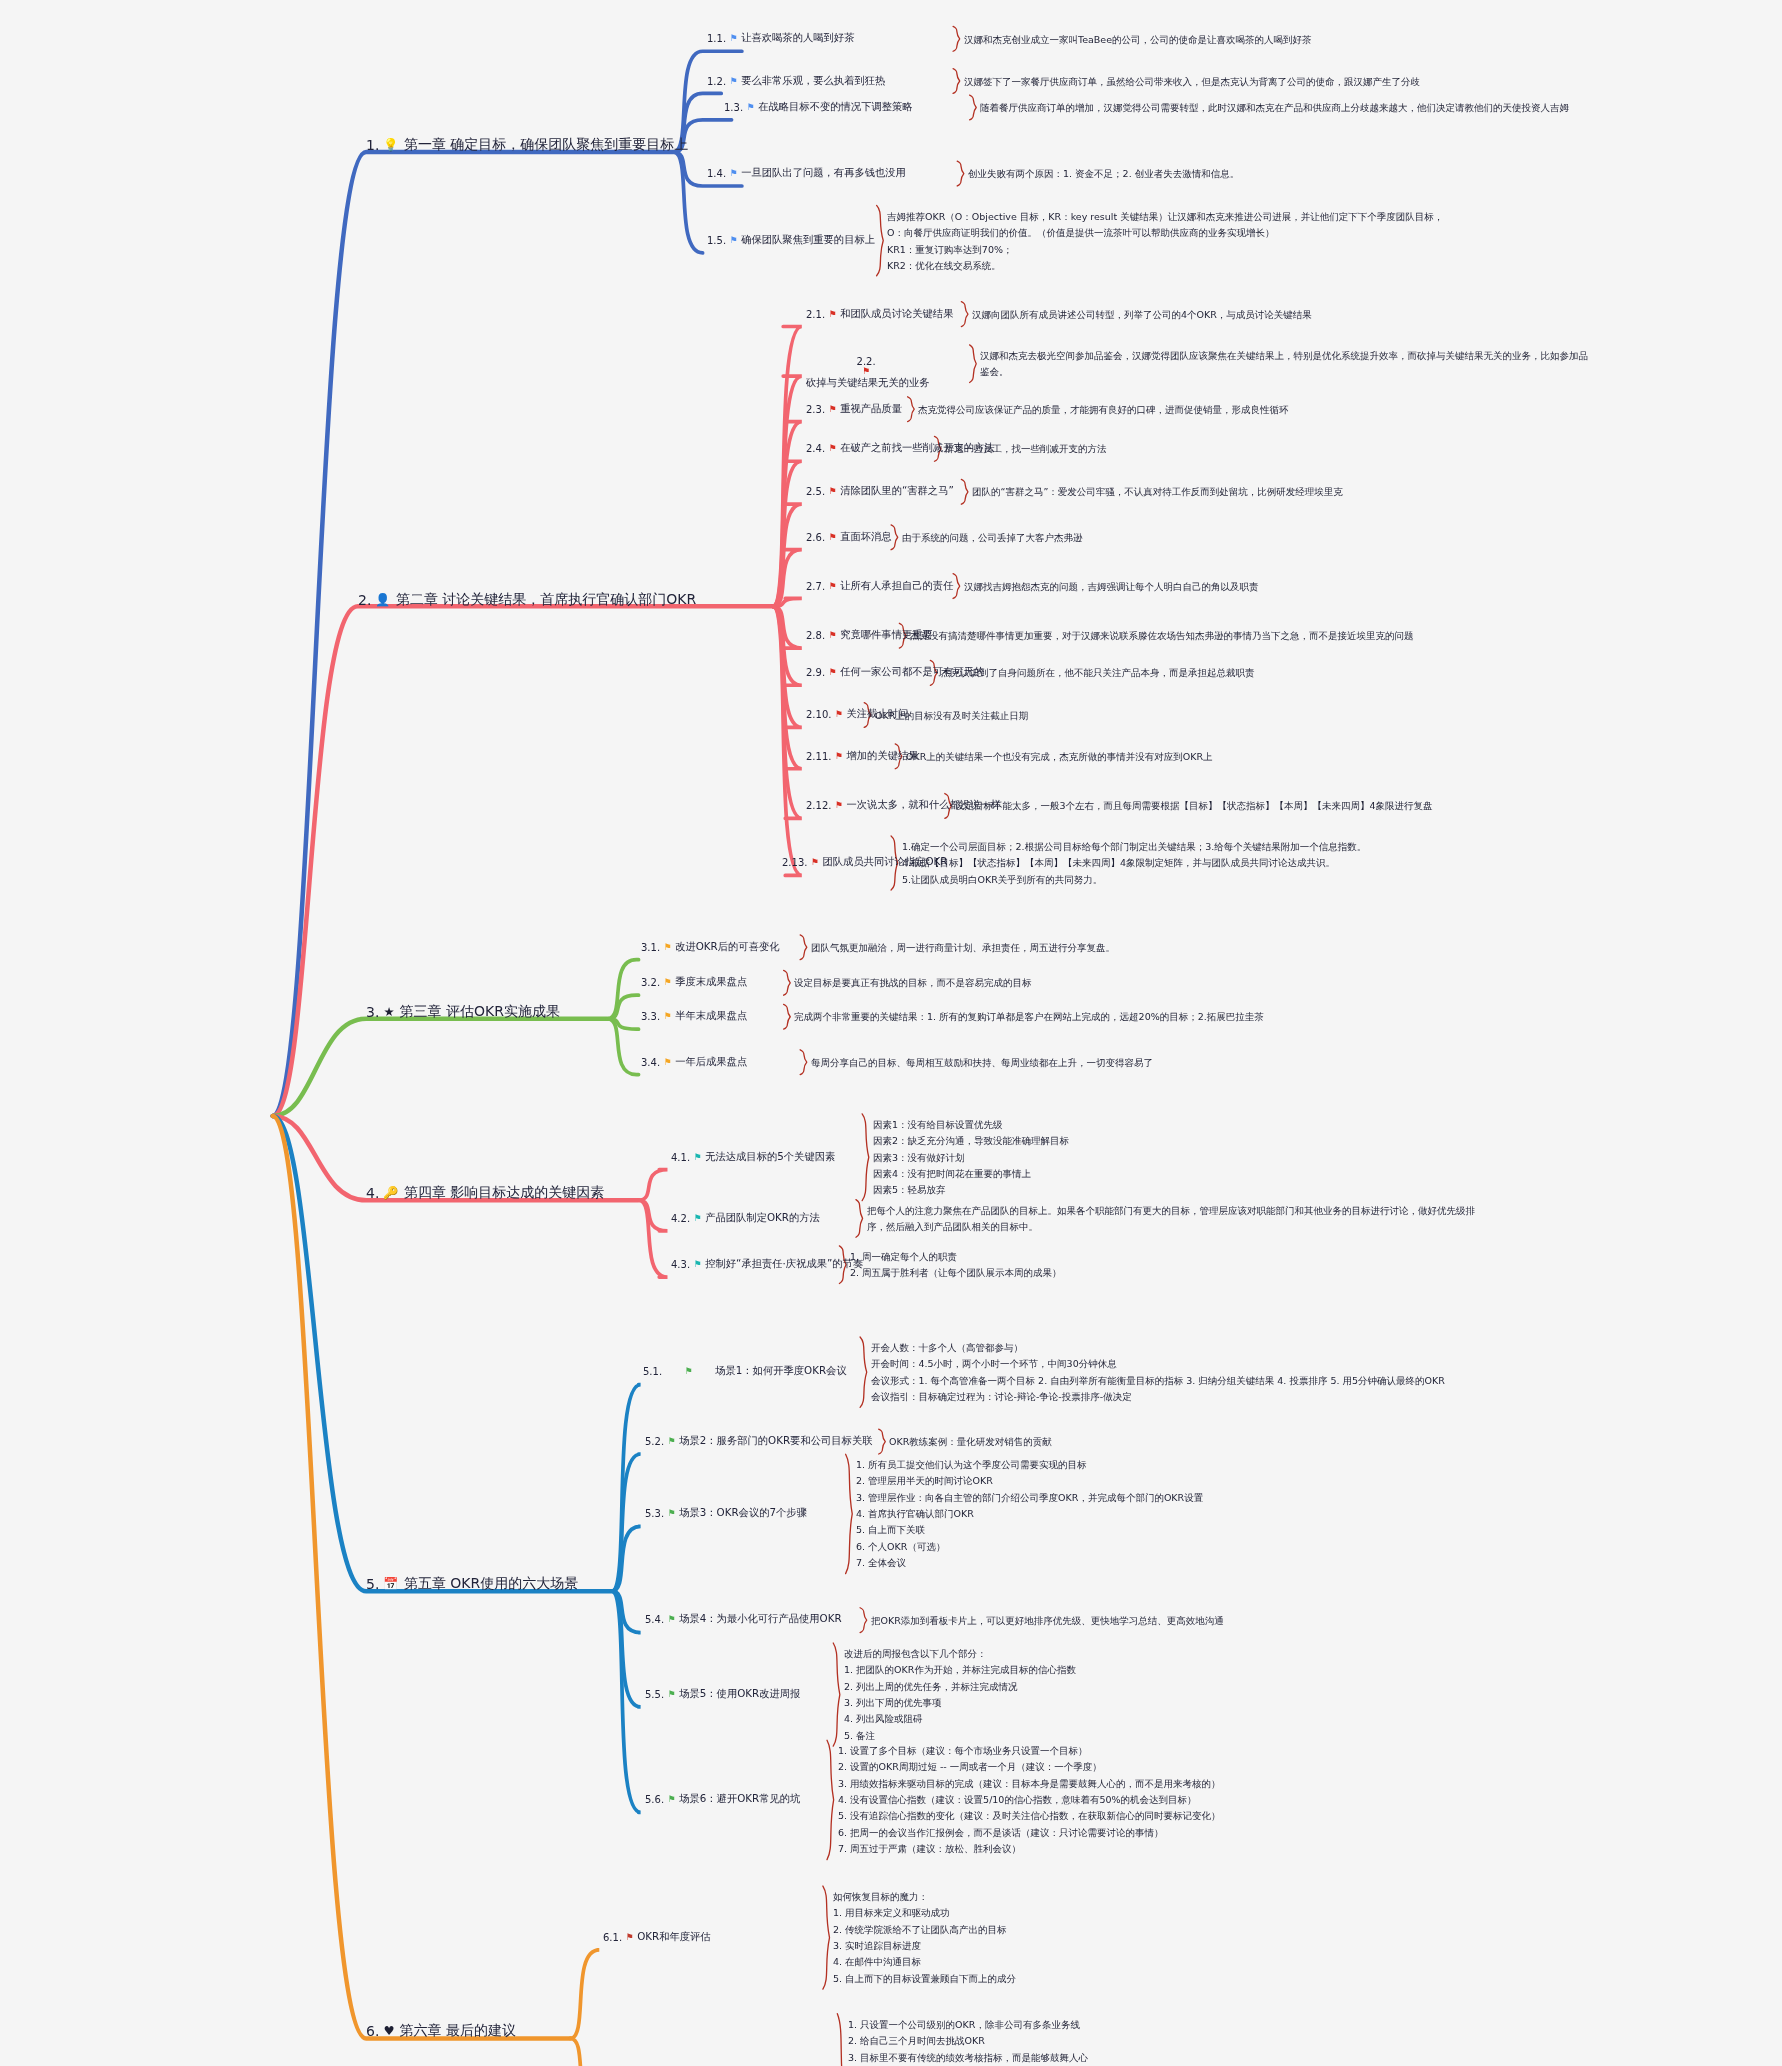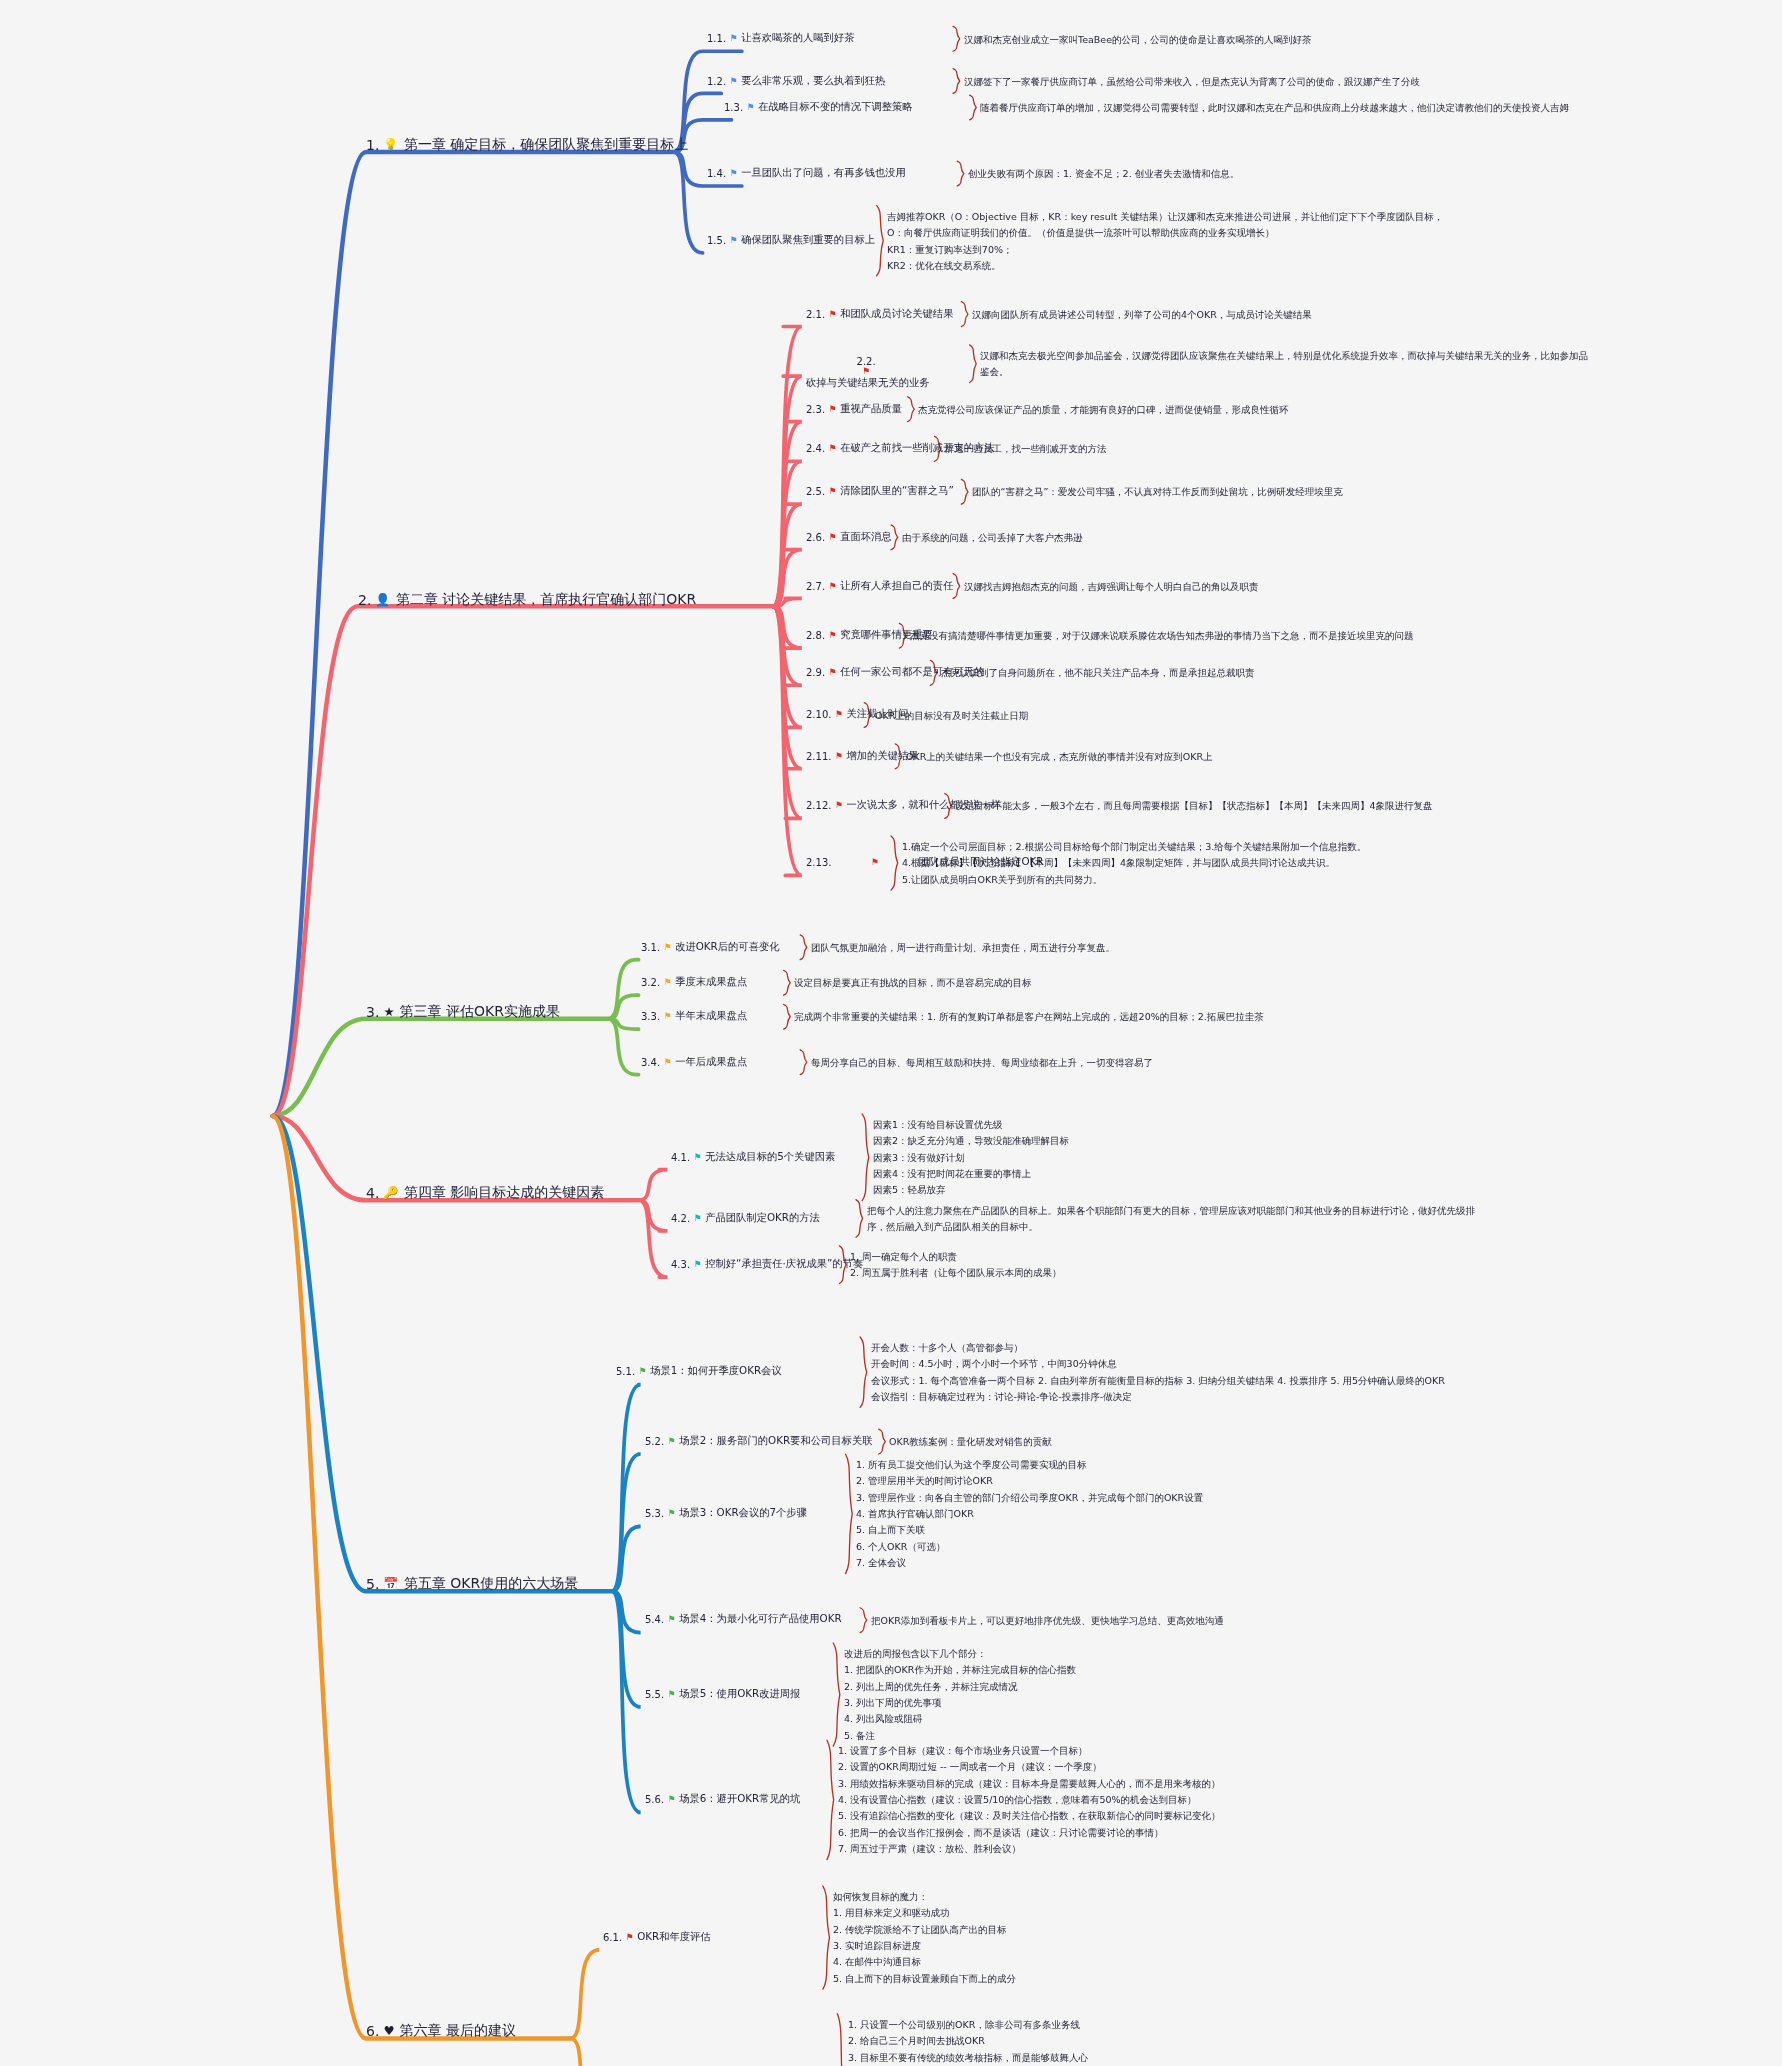--- a/index.html
+++ b/index.html
@@ -378,21 +378,21 @@
         <span class="flag f-red">⚑</span>
         <span class="txt">增加的关键结果</span>
       </div>
       <div class="note" style="left: 906px; top: 749px;">OKR上的关键结果一个也没有完成，杰克所做的事情并没有对应到OKR上</div>
       <div class="topic" style="left: 806px; top: 798px;">
         <span class="num">2.12.</span>
         <span class="flag f-red">⚑</span>
         <span class="txt">一次说太多，就和什么都没说一样</span>
       </div>
       <div class="note" style="left: 955px; top: 798px;">设定目标不能太多，一般3个左右，而且每周需要根据【目标】【状态指标】【本周】【未来四周】4象限进行复盘</div>
-      <div class="topic" style="left: 806px; top: 855px; gap: 36px;">
+      <div class="topic" style="left: 782px; top: 855px;">
         <span class="num">2.13.</span>
         <span class="flag f-red">⚑</span>
         <span class="txt">团队成员共同讨论指定OKR</span>
       </div>
       <div class="note" style="left: 902px; top: 839px;">1.确定一个公司层面目标；2.根据公司目标给每个部门制定出关键结果；3.给每个关键结果附加一个信息指数。
 4.根据【目标】【状态指标】【本周】【未来四周】4象限制定矩阵，并与团队成员共同讨论达成共识。
 5.让团队成员明白OKR关乎到所有的共同努力。</div>
       <div class="chapter" style="left: 366px; top: 1003px;">
         <span class="num">3.</span>
         <span class="ico">★</span>
@@ -449,21 +449,21 @@
         <span class="flag f-teal">⚑</span>
         <span class="txt">控制好“承担责任·庆祝成果”的节奏</span>
       </div>
       <div class="note" style="left: 850px; top: 1249px;">1. 周一确定每个人的职责
 2. 周五属于胜利者（让每个团队展示本周的成果）</div>
       <div class="chapter" style="left: 366px; top: 1575px;">
         <span class="num">5.</span>
         <span class="ico">📅</span>
         <span class="txt">第五章 OKR使用的六大场景</span>
       </div>
-      <div class="topic" style="left: 616px; top: 1364px;">
+      <div class="topic" style="left: 643px; top: 1364px; gap: 19px;">
         <span class="num">5.1.</span>
         <span class="flag f-green">⚑</span>
         <span class="txt">场景1：如何开季度OKR会议</span>
       </div>
       <div class="note" style="left: 871px; top: 1340px;">开会人数：十多个人（高管都参与）
 开会时间：4.5小时，两个小时一个环节，中间30分钟休息
 会议形式：1. 每个高管准备一两个目标 2. 自由列举所有能衡量目标的指标 3. 归纳分组关键结果 4. 投票排序 5. 用5分钟确认最终的OKR
 会议指引：目标确定过程为：讨论-辩论-争论-投票排序-做决定</div>
       <div class="topic" style="left: 645px; top: 1434px;">
         <span class="num">5.2.</span>

